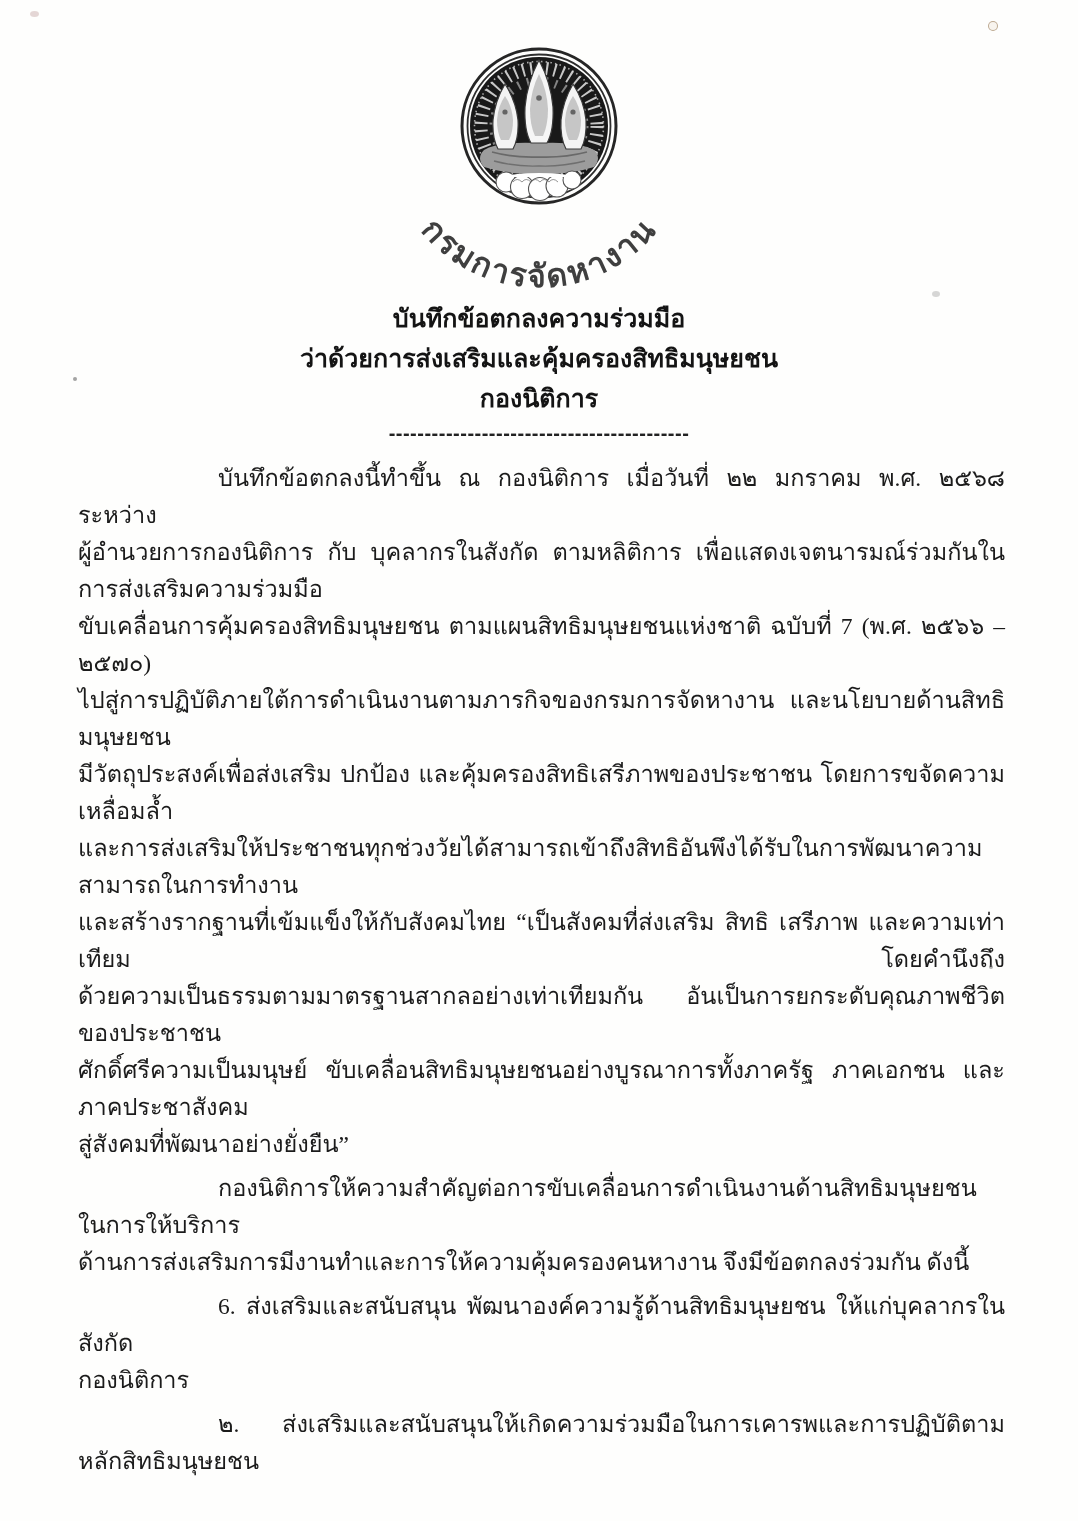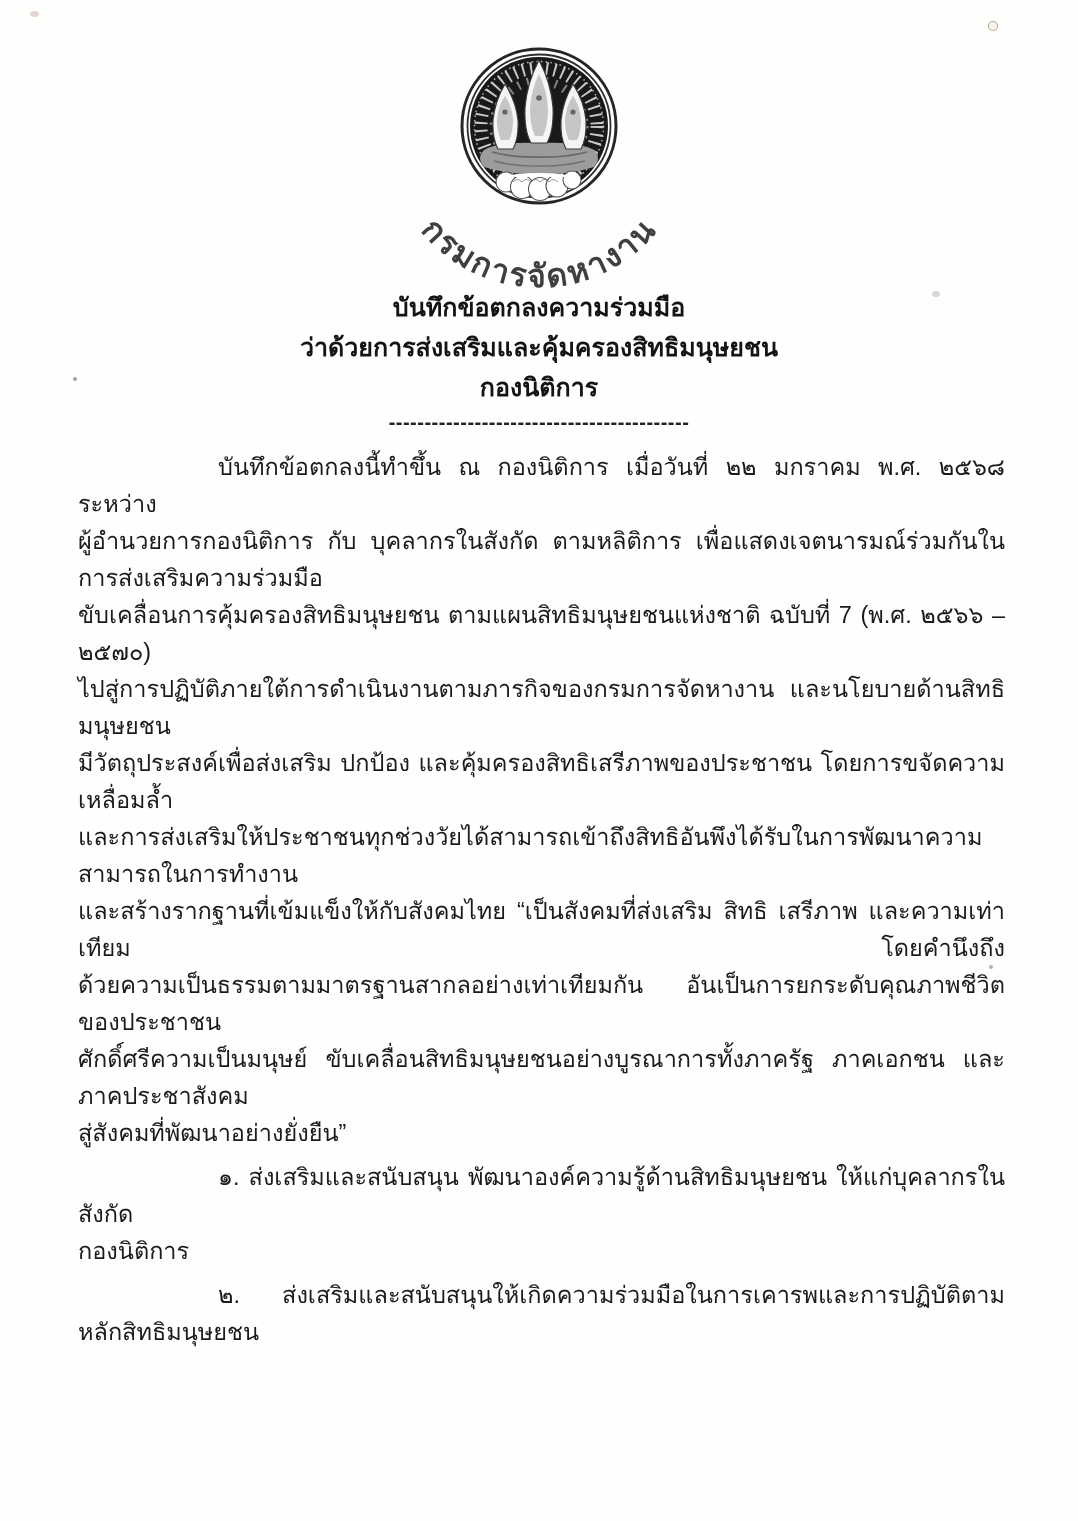--- a/index.html
+++ b/index.html
@@ -25,21 +25,21 @@
   .speck.s4 { left: 73px; top: 377px; width: 4px; height: 4px; background: rgba(90,90,90,.55); border-radius: 50%; }
   .speck.s5 { left: 989px; top: 965px; width: 4px; height: 4px; background: rgba(100,100,100,.5); border-radius: 50%; }
   
   .logo-wrap {
     margin: 46px auto 0;
     width: 300px;
     height: 235px;
   }
   .logo-wrap svg { overflow: visible; display: block; }
   
-  .title-block { text-align: center; margin-top: 6px; }
+  .title-block { text-align: center; margin-top: 17px; }
   .title-line {
     font-size: 25px;
     font-weight: 700;
     line-height: 40px;
     color: #141414;
   }
   .separator {
     text-align: center;
     font-size: 20px;
     font-weight: 700;
@@ -54,20 +54,21 @@
     margin: 14px 73px 0 78px;
     font-size: 23.5px;
     line-height: 37px;
     color: #1b1b1b;
   }
   .block + .block { margin-top: 7px; }
   .line {
     text-align: justify;
     text-align-last: justify;
     white-space: normal;
+    font-family: Liberation Serif, serif;
   }
   .line.last { text-align-last: left; }
   .line.indent { text-indent: 140px; }
 </style>
 </head>
 <body>
 
 <div class="page">
 
   <div class="speck s1"></div>
@@ -139,21 +140,25 @@
         <div class="line">ขับเคลื่อนการคุ้มครองสิทธิมนุษยชน ตามแผนสิทธิมนุษยชนแห่งชาติ ฉบับที่ 7 (พ.ศ. ๒๕๖๖ – ๒๕๗๐)</div>
         <div class="line">ไปสู่การปฏิบัติภายใต้การดำเนินงานตามภารกิจของกรมการจัดหางาน และนโยบายด้านสิทธิมนุษยชน</div>
         <div class="line">มีวัตถุประสงค์เพื่อส่งเสริม ปกป้อง และคุ้มครองสิทธิเสรีภาพของประชาชน โดยการขจัดความเหลื่อมล้ำ</div>
         <div class="line">และการส่งเสริมให้ประชาชนทุกช่วงวัยได้สามารถเข้าถึงสิทธิอันพึงได้รับในการพัฒนาความสามารถในการทำงาน</div>
         <div class="line">และสร้างรากฐานที่เข้มแข็งให้กับสังคมไทย “เป็นสังคมที่ส่งเสริม สิทธิ เสรีภาพ และความเท่าเทียม โดยคำนึงถึง</div>
         <div class="line">ด้วยความเป็นธรรมตามมาตรฐานสากลอย่างเท่าเทียมกัน อันเป็นการยกระดับคุณภาพชีวิตของประชาชน</div>
         <div class="line">ศักดิ์ศรีความเป็นมนุษย์ ขับเคลื่อนสิทธิมนุษยชนอย่างบูรณาการทั้งภาครัฐ ภาคเอกชน และภาคประชาสังคม</div>
         <div class="line last">สู่สังคมที่พัฒนาอย่างยั่งยืน”</div>
       </div>
       <div class="block">
-        <div class="line indent">๑. ส่งเสริมและสนับสนุน พัฒนาองค์ความรู้ด้านสิทธิมนุษยชน ให้แก่บุคลากรในสังกัด</div>
+        <div class="line indent">กองนิติการให้ความสำคัญต่อการขับเคลื่อนการดำเนินงานด้านสิทธิมนุษยชน ในการให้บริการ</div>
+        <div class="line last">ด้านการส่งเสริมการมีงานทำและการให้ความคุ้มครองคนหางาน จึงมีข้อตกลงร่วมกัน ดังนี้</div>
+      </div>
+      <div class="block">
+        <div class="line indent">6. ส่งเสริมและสนับสนุน พัฒนาองค์ความรู้ด้านสิทธิมนุษยชน ให้แก่บุคลากรในสังกัด</div>
         <div class="line last">กองนิติการ</div>
       </div>
       <div class="block">
         <div class="line indent">๒. ส่งเสริมและสนับสนุนให้เกิดความร่วมมือในการเคารพและการปฏิบัติตามหลักสิทธิมนุษยชน</div>
       </div>
     </div>
 
 </div>
 
 </body></html>

